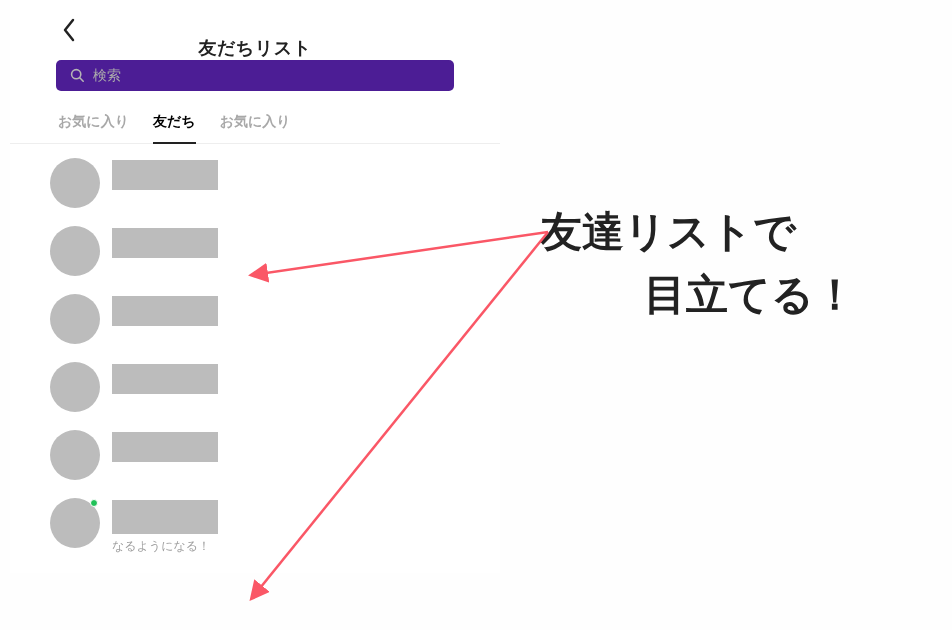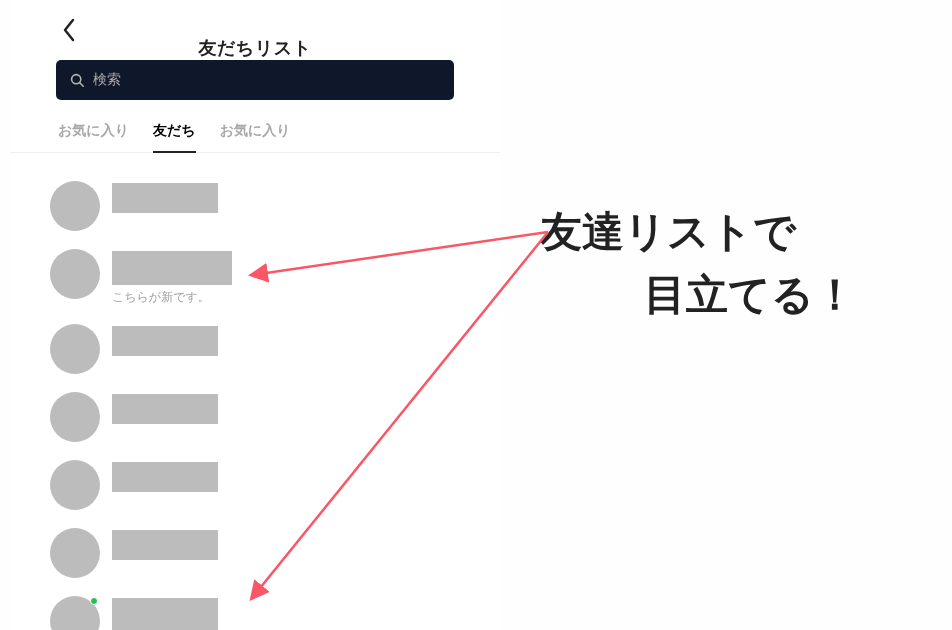--- a/index.html
+++ b/index.html
@@ -1,24 +1,24 @@
 <!DOCTYPE html>
 <html><head>
   <meta charset="utf-8">
   <style>
     * { box-sizing: border-box; margin: 0; padding: 0; }
     html, body { width: 952px; height: 630px; background: #fefefe; font-family: "Hiragino Kaku Gothic ProN", "Hiragino Sans", Meiryo, sans-serif; overflow: hidden; position: relative; }
     #phone { position: absolute; left: 10px; top: 0; width: 490px; background: #ffffff; }
     .header { position: relative; height: 60px; display: flex; align-items: flex-end; justify-content: center; }
     .back-arrow { position: absolute; left: 52px; top: 18px; cursor: pointer; }
     .page-title { font-size: 18px; font-weight: 700; color: #222; letter-spacing: 0.5px; }
-    .search-bar { margin: 0 46px 12px 46px; height: 40px; background: #0f172a; border-radius: 5px; display: flex; align-items: center; padding: 0 14px; gap: 8px; cursor: text; }
+    .search-bar { margin: 0 46px 12px 46px; height: 31px; background: #4c1d95; border-radius: 5px; display: flex; align-items: center; padding: 0 14px; gap: 8px; cursor: text; }
     .search-icon { color: #bababa; display:flex; }
     .search-placeholder { color: #ababab; font-size: 14px; }
-    .tabs { display: flex; gap: 24px; padding: 10px 48px 0 48px; border-bottom: 1px solid #eee; margin-bottom: 28px; }
+    .tabs { display: flex; gap: 24px; padding: 10px 48px 0 48px; border-bottom: 1px solid #eee; margin-bottom: 14px; }
     .tab { color: #a8a8a8; font-size: 14px; font-weight: 600; padding-bottom: 12px; cursor: pointer; position: relative; }
     .tab.active { color: #000000; }
     .tab.active::after { content: ""; position: absolute; left: 0; right: 0; bottom: -1px; height: 2px; background: #222; }
     .list { padding: 0 0 0 40px; }
     .row { display: flex; align-items: flex-start; gap: 12px; margin-bottom: 18px; position: relative; }
     .avatar { width: 50px; height: 50px; border-radius: 50%; background: #bcbcbc; flex: 0 0 50px; position: relative; cursor: pointer; }
     .green-dot { position: absolute; top: 1px; right: 2px; width: 8px; height: 8px; background: #21c158; border-radius: 50%; border: 1px solid #fff; }
     .name-block { display: flex; flex-direction: column; gap: 2px; padding-top: 2px; }
     .name-rect { background: #bcbcbc; }
     .status { font-size: 12px; color: #9f9f9f; margin-top: 2px; }
@@ -52,27 +52,20 @@
     <div class="tab">お気に入り</div>
     <div class="tab active">友だち</div>
     <div class="tab">お気に入り</div>
   </div>
 
   <div class="list" id="list">
       <div class="row">
         <div class="avatar"></div>
         <div class="name-block">
           <div class="name-rect" style="width: 106px; height: 30px;"></div>
-        </div>
-      </div>
-      <div class="row">
-        <div class="avatar"></div>
-        <div class="name-block">
-          <div class="name-rect" style="width: 120px; height: 34px;"></div>
-          <div class="status">こちらが新です。</div>
         </div>
       </div>
       <div class="row">
         <div class="avatar"></div>
         <div class="name-block">
           <div class="name-rect" style="width: 106px; height: 30px;"></div>
         </div>
       </div>
       <div class="row">
         <div class="avatar"></div>

